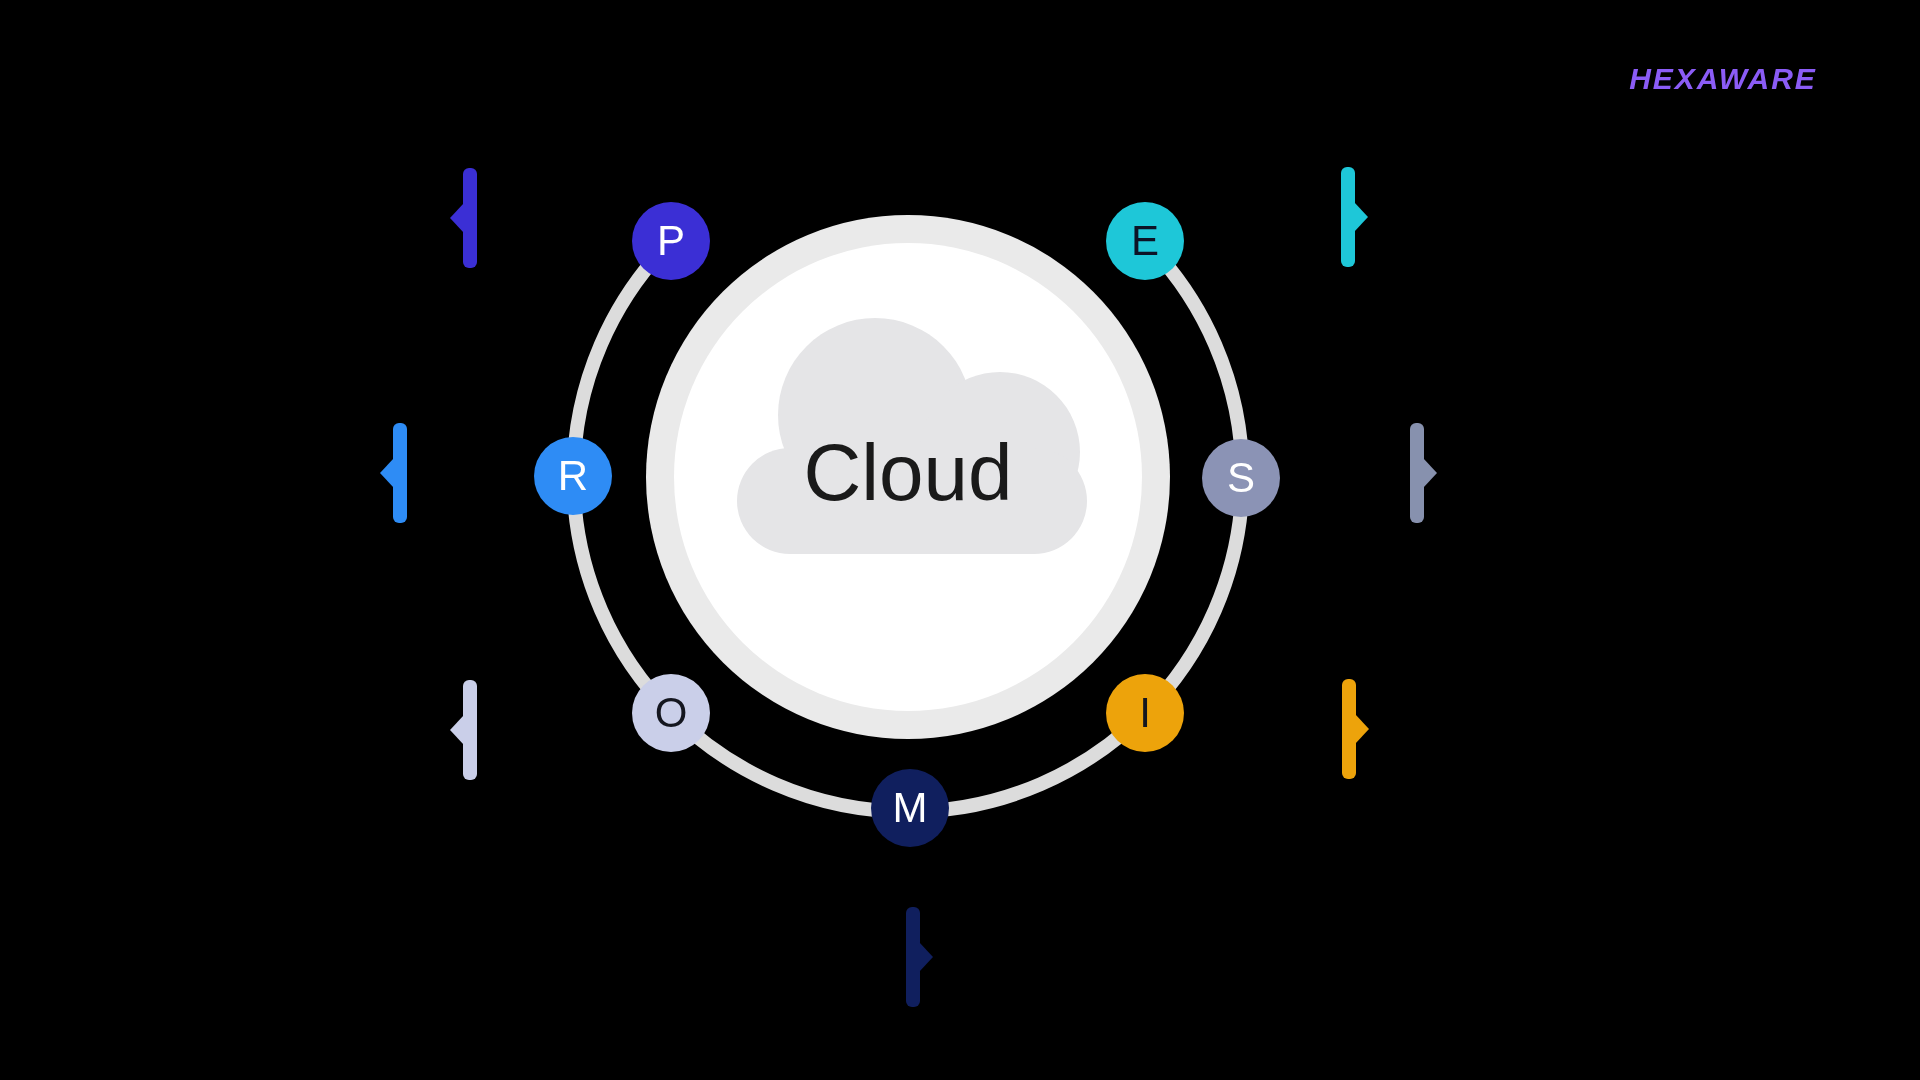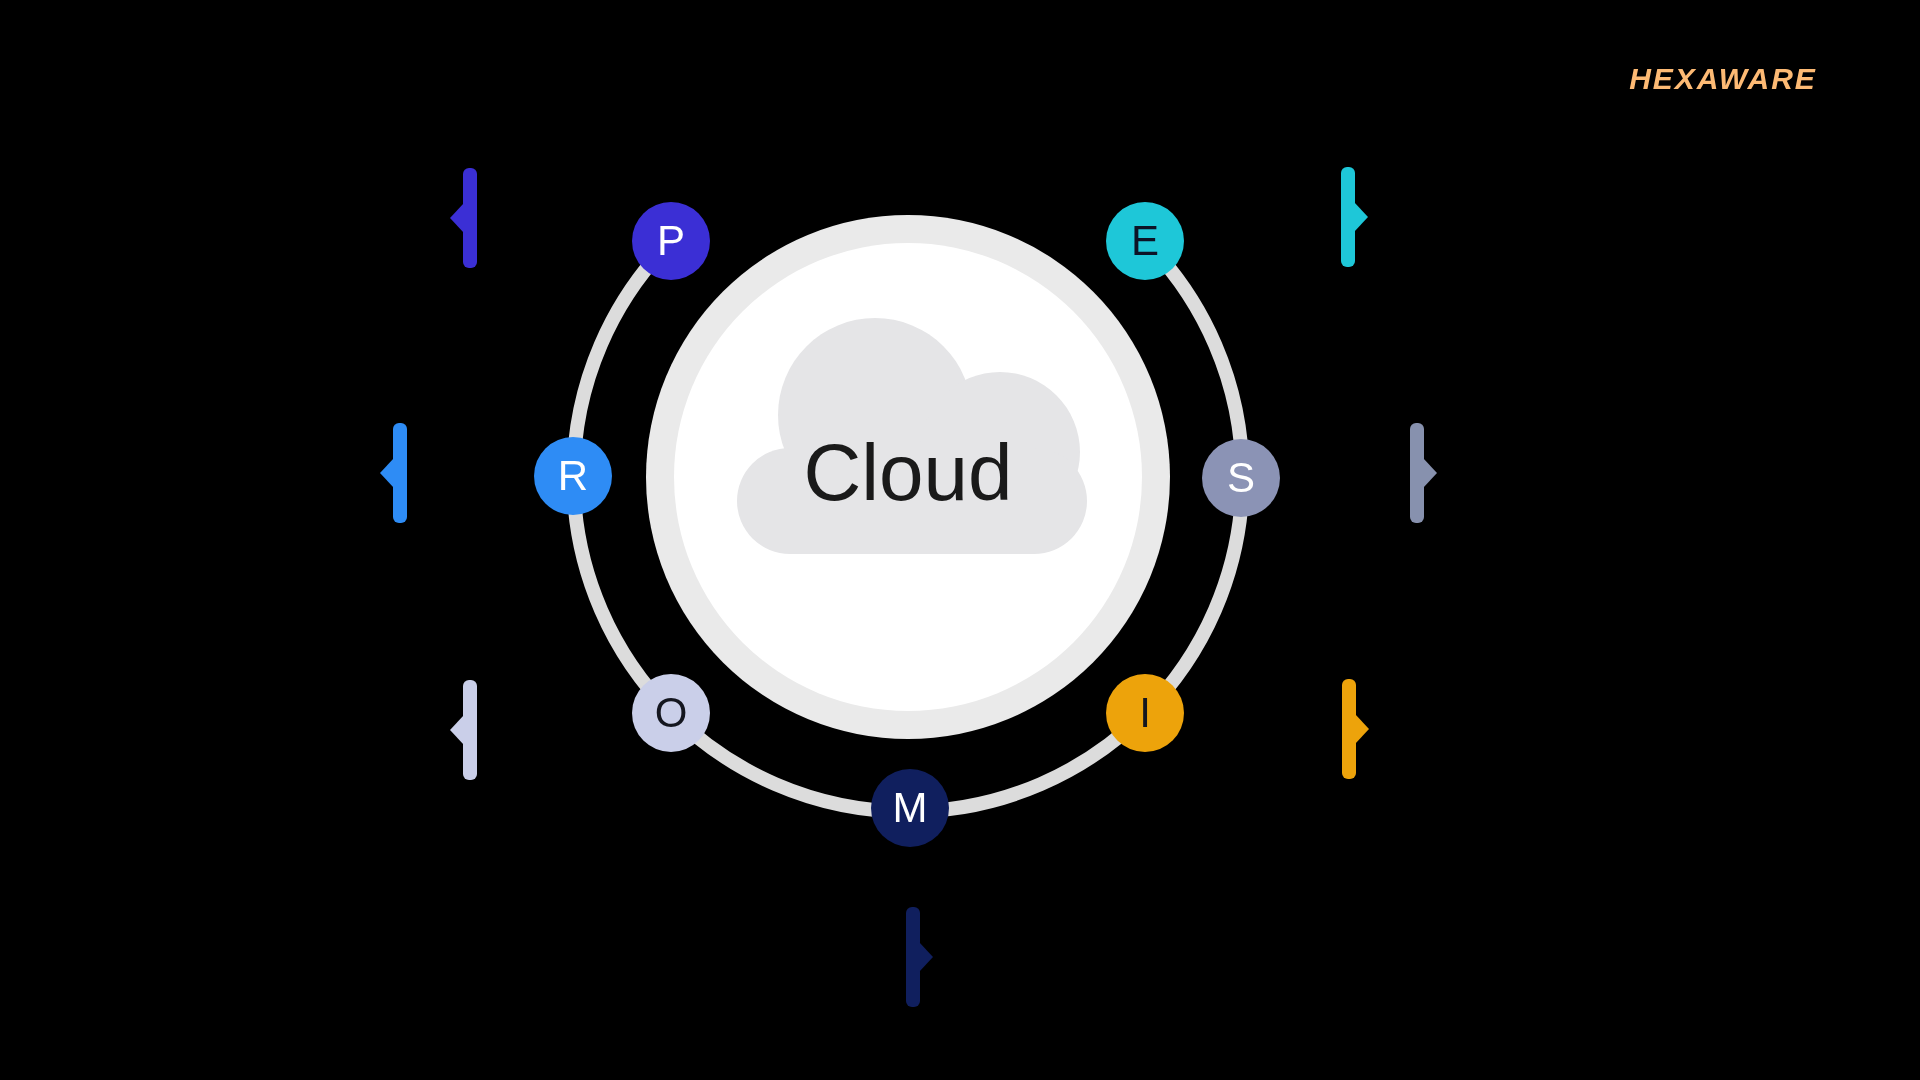--- a/index.html
+++ b/index.html
@@ -87,14 +87,14 @@
       <div class="marker right" style="left: 1342px; top: 679px;">
         <div class="bar" style="background: rgb(237, 163, 11);"></div>
         <div class="tri" style="border-left-color: rgb(237, 163, 11);"></div>
       </div>
       <div class="marker right" style="left: 906px; top: 907px;">
         <div class="bar" style="background: rgb(16, 31, 94);"></div>
         <div class="tri" style="border-left-color: rgb(16, 31, 94);"></div>
       </div>
     </div>
 
-  <div class="logo" style="color: #fdba74;">HEXAWARE</div>
+  <div class="logo" style="color: #8b5cf6;">HEXAWARE</div>
 </div>
 
 </body></html>

